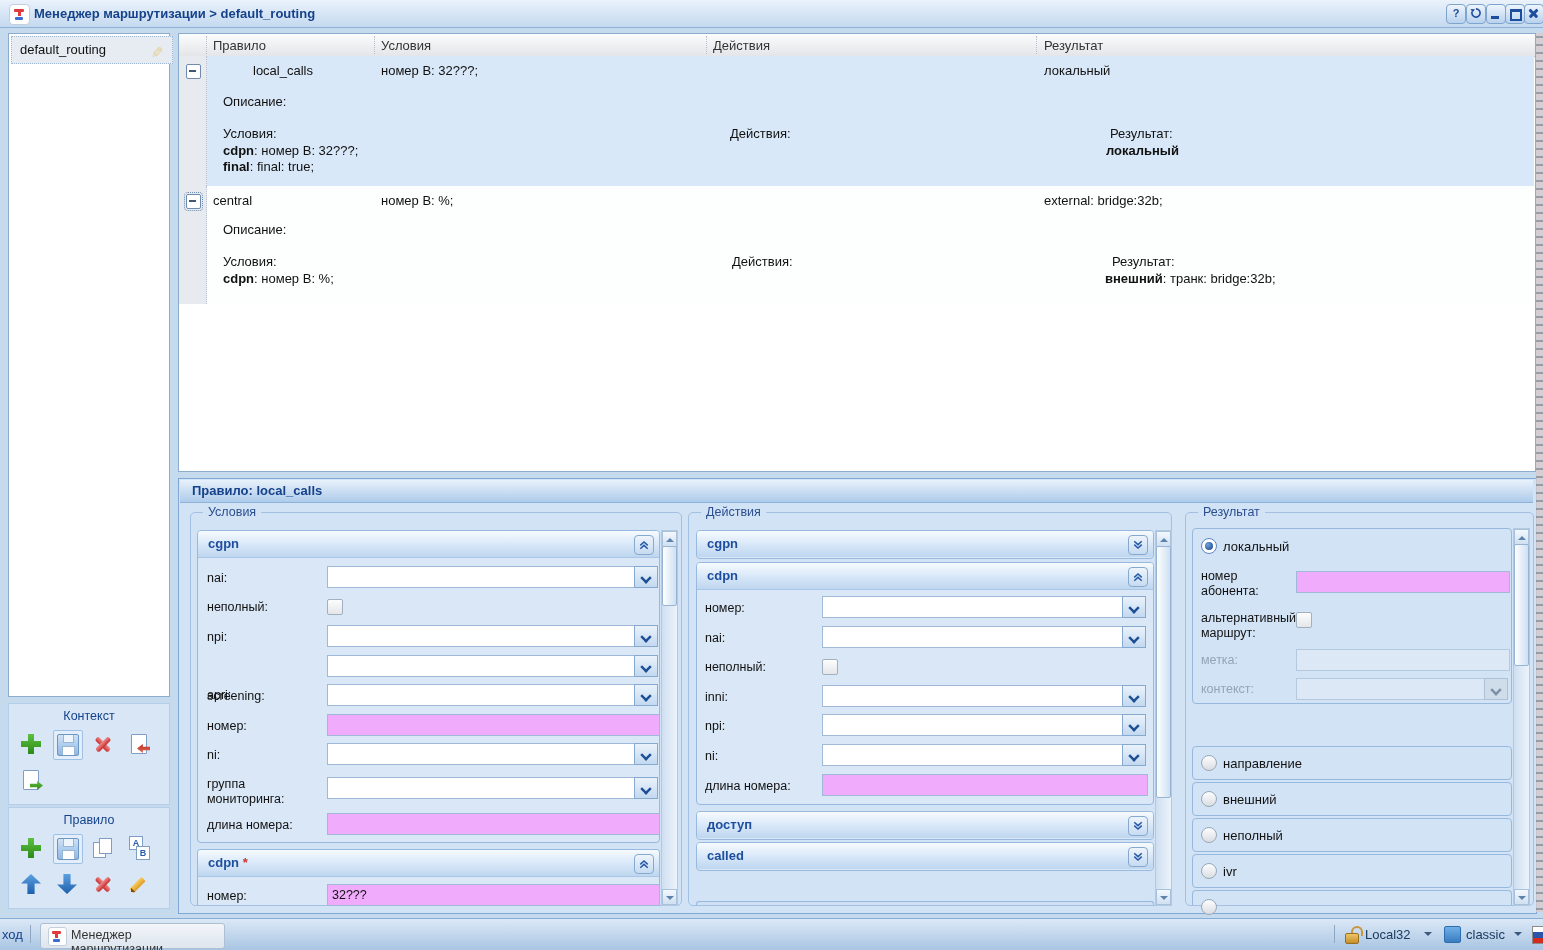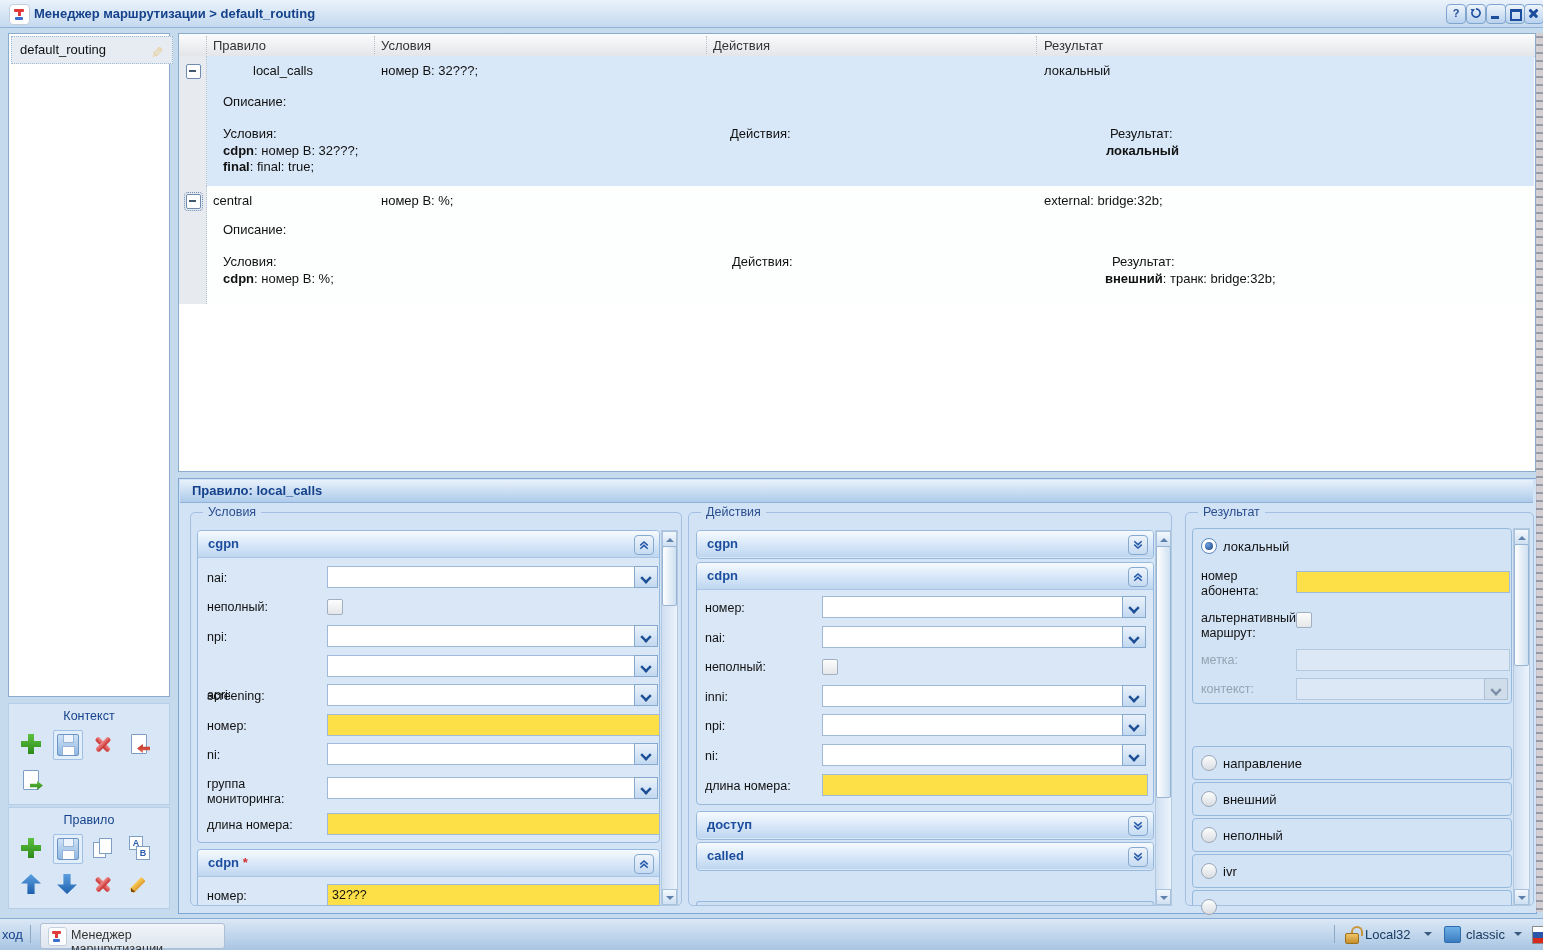--- a/index.html
+++ b/index.html
@@ -66,21 +66,21 @@
   .fs{border:1px solid #a3c0e2;border-radius:5px;}
   .legend{position:absolute;top:-8px;left:12px;background:#d2e3f5;padding:0 5px;font-size:12.5px;color:#2a4d8f;}
   .subpanel{border:1px solid #97b9de;border-radius:4px;background:#d9e7f7;}
   .sp-header{position:absolute;left:0;top:0;width:100%;height:26px;background:linear-gradient(#f6fafd 0%,#dceafa 45%,#bed6ef 100%);border-bottom:1px solid #a9c6e6;border-radius:3px 3px 0 0;}
   .subpanel.collapsed .sp-header{border-bottom:none;border-radius:3px;}
   .sp-title{position:absolute;left:10px;top:5px;font-size:13px;font-weight:bold;color:#1d4e9e;}
   .req{color:#d03030;font-weight:bold;}
   .collapse-btn{position:absolute;right:5px;top:4px;width:18px;height:18px;border:1px solid #86a9cf;border-radius:4px;background:linear-gradient(#eef4fb,#c6dbf2);display:flex;align-items:center;justify-content:center;}
   .flabel{position:absolute;font-size:12.5px;color:#111;line-height:15px;}
   .flabel.dis{color:#95a4b5;}
-  .textinput{position:absolute;height:20px;background:#fde047;border:1px solid #9fb9d6;font-size:12.5px;color:#111;padding:0 4px;font-family:"Liberation Sans",sans-serif;}
+  .textinput{position:absolute;height:20px;background:#f0abfc;border:1px solid #9fb9d6;font-size:12.5px;color:#111;padding:0 4px;font-family:"Liberation Sans",sans-serif;}
   .textinput.dis{background:#dce8f5;border-color:#b5c9de;}
   .combo{position:absolute;height:22px;display:flex;}
   .combo .ctext{flex:1;background:#fff;border:1px solid #9fb9d6;border-right:none;}
   .combo.dis .ctext{background:#dce8f5;border-color:#b5c9de;}
   .ctrigger{width:22px;background:linear-gradient(#eaf2fb,#c3d9f0);border:1px solid #86a9cf;position:relative;}
   .combo.dis .ctrigger{background:#cfdcea;border-color:#acc0d6;}
   .ctrigger:after{content:"";position:absolute;left:6px;top:6px;width:7px;height:7px;border-right:3px solid #1d4f96;border-bottom:3px solid #1d4f96;transform:rotate(45deg) scale(.8);}
   .combo.dis .ctrigger:after{border-color:#7d90a8;}
   .cb{position:absolute;width:14px;height:14px;background:linear-gradient(#fdfdfd,#e4e6e9);border:1px solid #a0b0c0;border-radius:2px;}
   .radio{position:absolute;width:14px;height:14px;border-radius:50%;background:linear-gradient(#fdfdfd,#d9dde2);border:1px solid #9aa8b8;}

